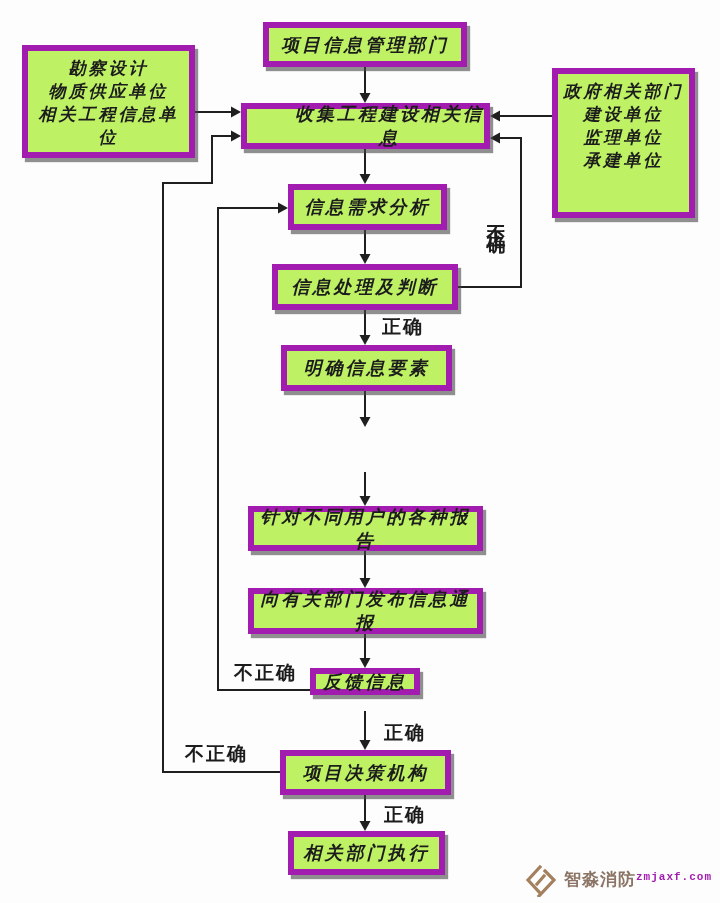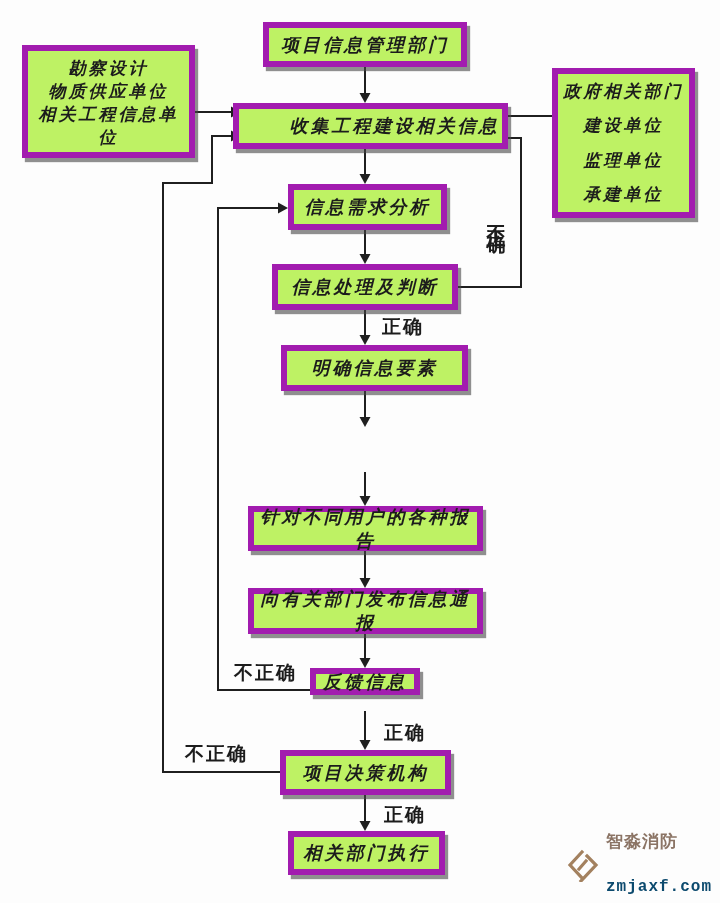--- a/index.html
+++ b/index.html
@@ -9,53 +9,53 @@
   }
   .wires{position:absolute;left:0;top:0;z-index:1;}
   .node{
     position:absolute;z-index:2;background:#bef264;border:6px solid #a21caf;
     box-shadow:3px 4px 1px rgba(70,70,70,.6);
     display:flex;align-items:center;justify-content:center;
     font-size:18px;letter-spacing:3px;font-weight:600;text-align:center;
     box-sizing:border-box;
     font-style:italic;
   }
-  .node.multi{flex-direction:column;justify-content:space-between;padding:6px 4px;}
+  .node.multi{flex-direction:column;justify-content:flex-start;padding:6px 4px;}
   .node.multi span{display:block;}
   .lbl{
     position:absolute;z-index:3;font-size:19px;font-weight:600;letter-spacing:2px;
     white-space:nowrap;
   }
   .lbl.vert{writing-mode:vertical-rl;letter-spacing:5px;line-height:1;}
   
   .n-top{left:263px;top:22px;width:204px;height:45px;}
   .n-left{left:22px;top:45px;width:173px;height:113px;font-size:17px;}
   .n-right{left:552px;top:68px;width:143px;height:150px;font-size:17px;}
-  .n-collect{left:233px;top:103px;width:275px;height:46px;padding-left:48px;}
+  .n-collect{left:241px;top:103px;width:249px;height:46px;padding-left:48px;}
   .n-demand{left:288px;top:184px;width:159px;height:46px;}
   .n-process{left:272px;top:264px;width:186px;height:46px;}
-  .n-clarify{left:281px;top:345px;width:187px;height:46px;}
+  .n-clarify{left:281px;top:345px;width:171px;height:46px;}
   .n-forecast{left:248px;top:427px;width:235px;height:45px;}
   .n-userrep{left:248px;top:506px;width:235px;height:45px;}
   .n-notify{left:248px;top:588px;width:235px;height:46px;}
   .n-feedback{left:310px;top:668px;width:110px;height:27px;}
   .n-decision{left:280px;top:750px;width:171px;height:45px;}
   .n-execute{left:288px;top:831px;width:157px;height:44px;}
   
   .lb-c1{left:382px;top:314px;}
   .lb-c2{left:384px;top:720px;}
   .lb-c3{left:384px;top:802px;}
   .lb-nf{left:234px;top:660px;}
   .lb-nd{left:185px;top:741px;}
   .lb-nv{left:487px;top:210px;}
   
   .logo{position:absolute;right:8px;bottom:6px;z-index:4;display:flex;align-items:center;gap:4px;}
-  .logo .txt{display:flex;flex-direction:column;line-height:1.1;gap:28px;}
+  .logo .txt{display:flex;flex-direction:row;line-height:1.1;}
   .logo .brand{font-size:17px;font-weight:700;color:#8b7465;letter-spacing:1px;}
-  .logo .domain{font-size:16px;font-weight:700;color:#0c4a6e;letter-spacing:1px;
+  .logo .domain{font-size:11px;font-weight:700;color:#a21caf;letter-spacing:1px;
     font-family:"Liberation Mono","DejaVu Sans Mono",monospace;}
 </style>
 </head>
 <body>
 
 <div class="stage">
 
   <svg class="wires" width="720" height="903" viewBox="0 0 720 903">
     <g stroke="#1f1f1f" stroke-width="2" fill="none">
       <line x1="365" y1="67" x2="365" y2="95"></line>

